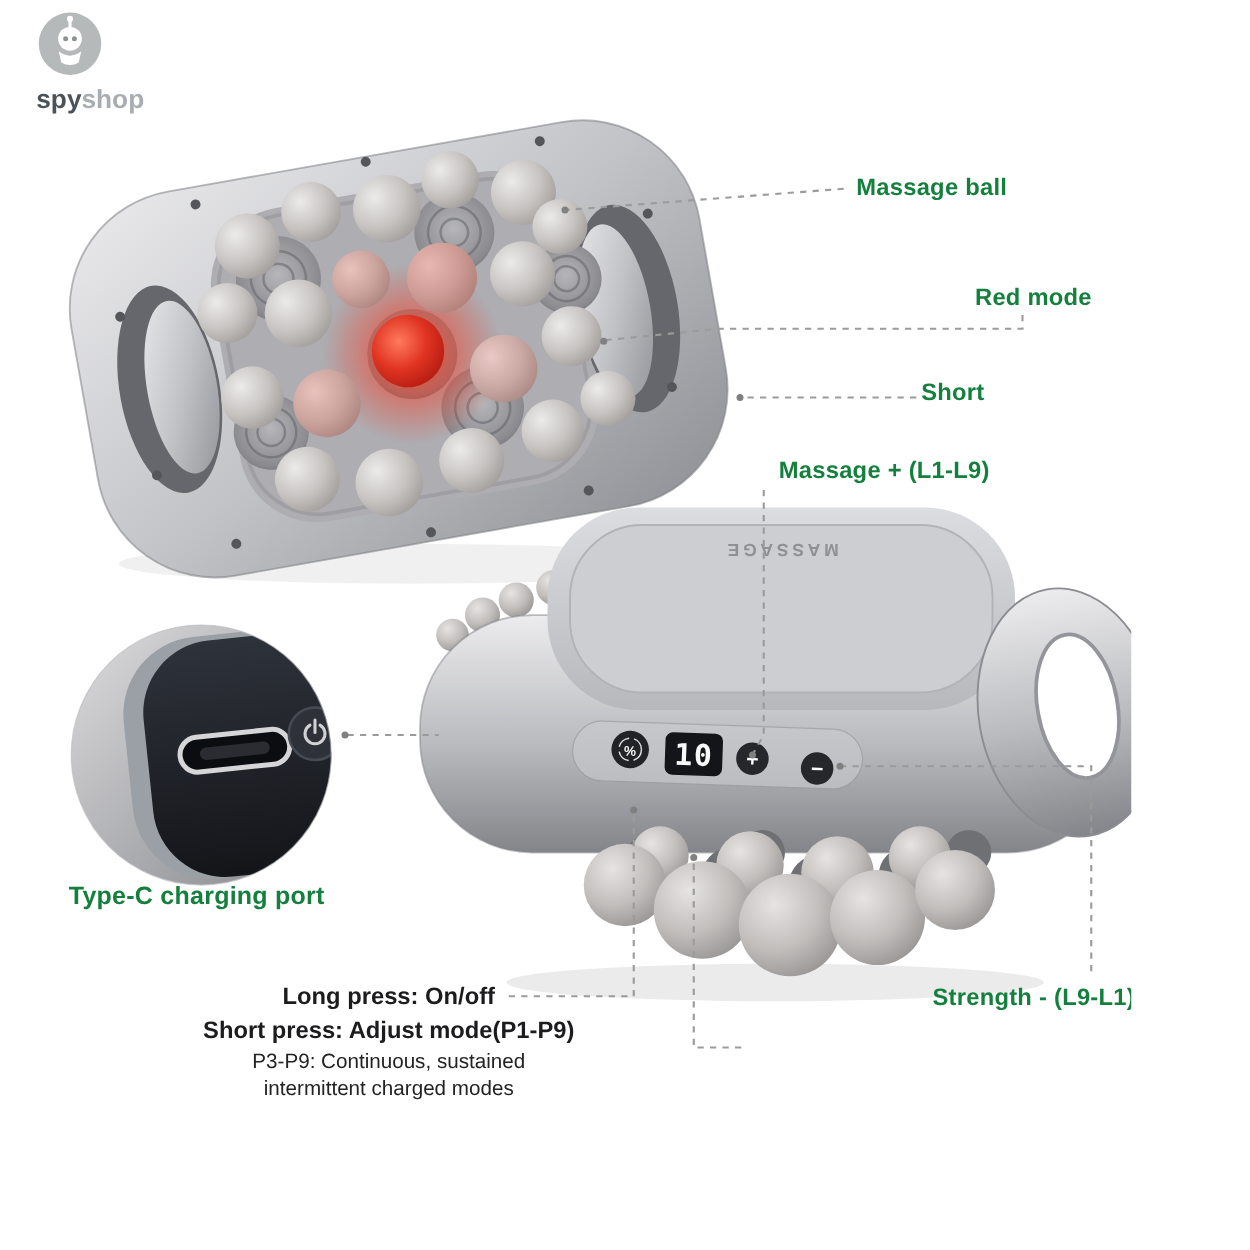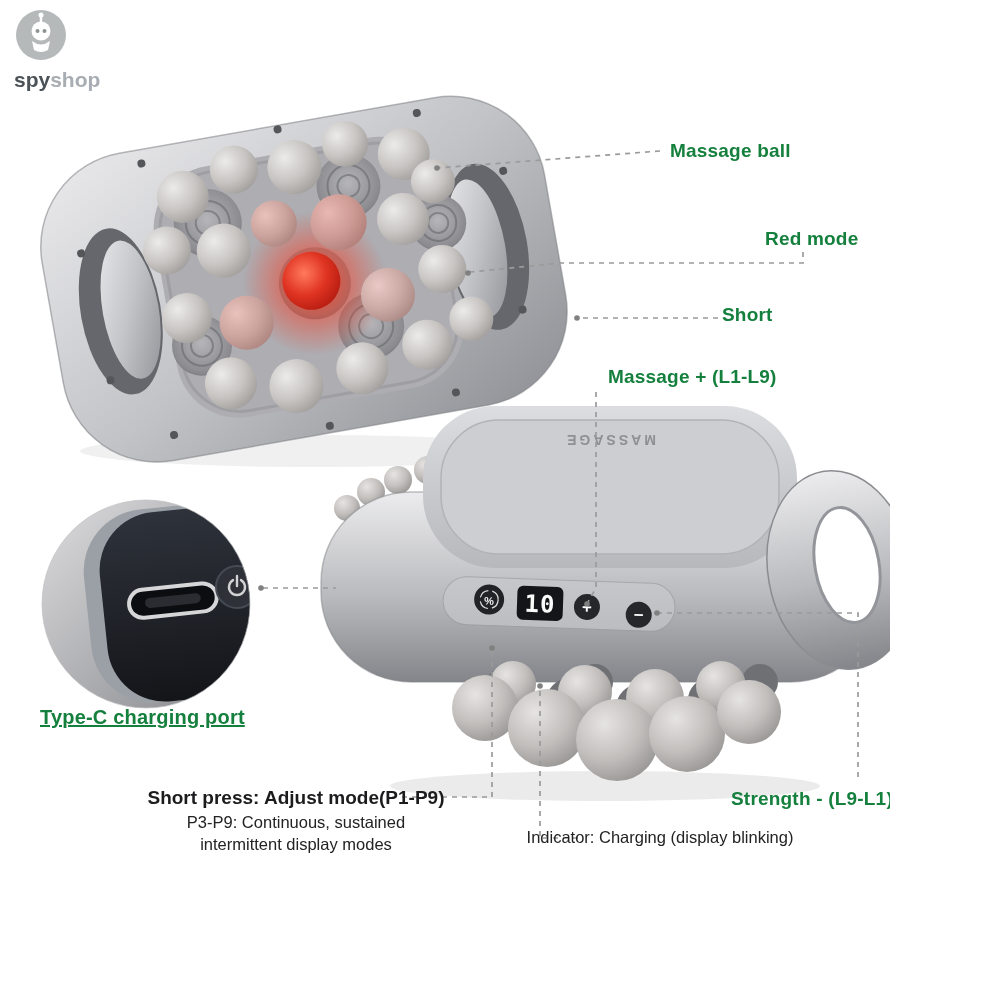--- a/index.html
+++ b/index.html
@@ -1,20 +1,20 @@
 <!DOCTYPE html>
 <html><head>
 <meta charset="utf-8">
 <style>
   html,body{margin:0;padding:0;background:#ffffff;}
   #canvas{position:relative;width:890px;height:1000px;background:#ffffff;overflow:hidden;
-          font-family:"Liberation Sans",sans-serif;}
+          font-family:"Liberation Sans",sans-serif;margin-left:15px;}
   .abs{position:absolute;}
   .lbl{position:absolute;font-weight:700;font-size:19px;color:#15803d;letter-spacing:.2px;white-space:nowrap;}
-  .big{font-size:20px;text-decoration:underline;}
+  .big{font-size:20px;}
   .blk{position:absolute;text-align:center;color:#1c1c1e;}
   .blk .b{font-weight:700;font-size:19px;line-height:27px;}
   .blk .r{font-weight:400;font-size:16.5px;line-height:22px;color:#232325;}
   .logo{position:absolute;left:12px;top:8px;width:140px;}
   .logo-text{font-size:21px;font-weight:700;letter-spacing:0;margin-top:2px;margin-left:2px;}
   .logo-text .p1{color:#4b5258;}
   .logo-text .p2{color:#a7adb2;}
   svg{display:block;}
 </style>
 </head>
@@ -278,22 +278,22 @@
   </svg>
 
   <div class="lbl" style="left:670px;top:140px">Massage ball</div>
   <div class="lbl" style="left:765px;top:228px">Red mode</div>
   <div class="lbl" style="left:722px;top:304px">Short</div>
   <div class="lbl" style="left:608px;top:366px">Massage + (L1-L9)</div>
   <div class="lbl" style="left:731px;top:788px">Strength - (L9-L1)</div>
   <div class="lbl big" style="left:40px;top:706px">Type-C charging port</div>
 
   <div class="blk" style="left:111px;top:784px;width:370px">
+    <div class="b">Long press: On/off</div>
     <div class="b">Short press: Adjust mode(P1-P9)</div>
     <div class="r">P3-P9: Continuous, sustained</div>
-    <div class="r">intermittent display modes</div>
+    <div class="r">intermittent charged modes</div>
   </div>
 
   <div class="blk" style="left:500px;top:826px;width:320px">
-    <div class="r">Indicator: Charging (display blinking)</div>
   </div>
 
 </div>
 
 </body></html>

